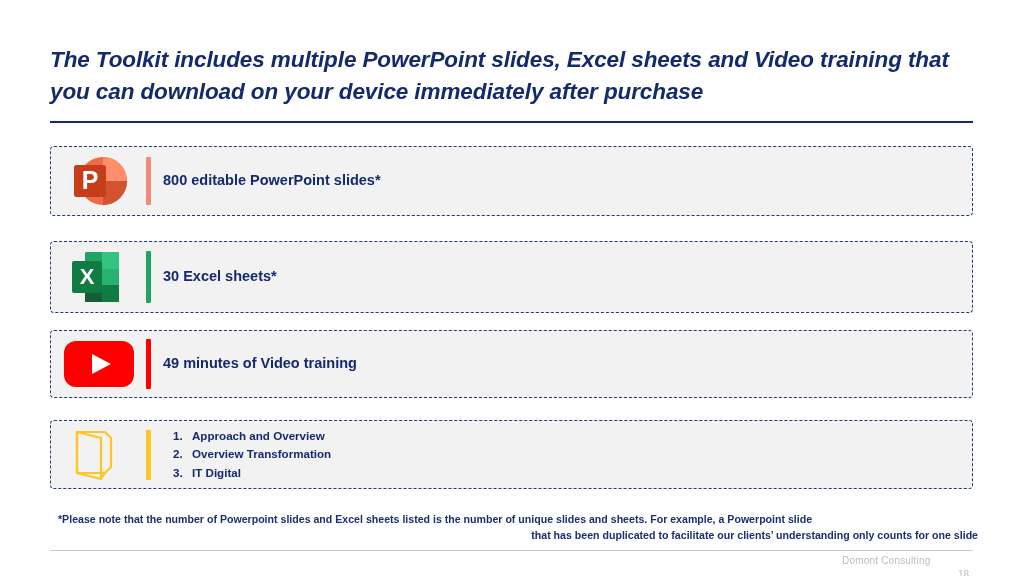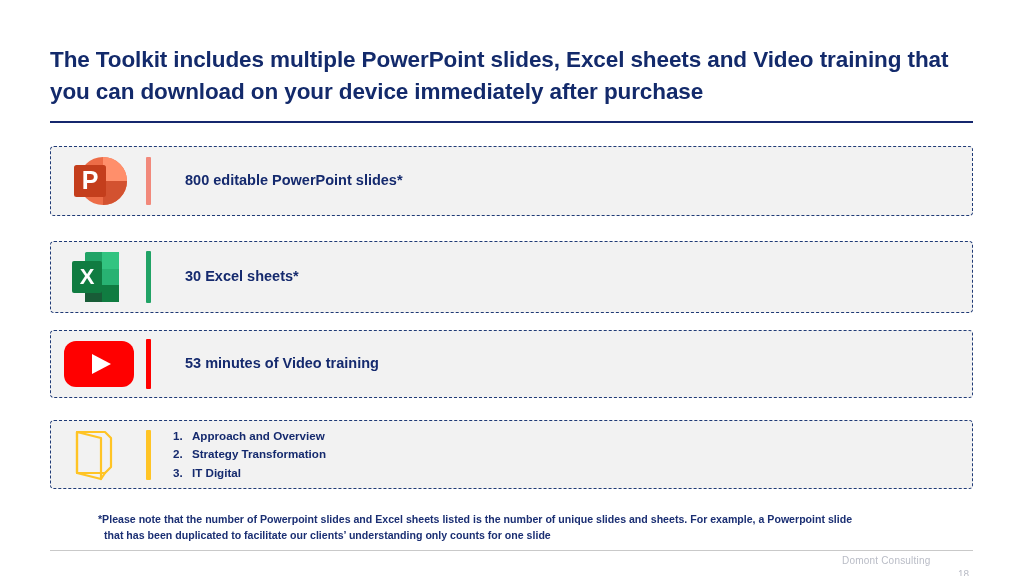--- a/index.html
+++ b/index.html
@@ -19,20 +19,21 @@
   .slide-title {
     position: absolute;
     left: 50px;
     top: 44px;
     width: 930px;
     font-size: 22.5px;
     font-weight: bold;
     color: #132a6b;
     line-height: 1.42;
     letter-spacing: -0.1px;
+    font-style: italic;
   }
   .title-rule {
     position: absolute;
     left: 50px;
     top: 121px;
     width: 923px;
     height: 0;
     border-top: 2px solid #15276d;
   }
 
@@ -61,21 +62,21 @@
     justify-content: center;
   }
   .divider-bar {
     width: 5px;
     border-radius: 1px;
   }
   .card-label {
     font-size: 14.5px;
     font-weight: bold;
     color: #152a6e;
-    margin-left: 34px;
+    margin-left: 12px;
     line-height: 1.45;
   }
 
   
   .ppt-icon { position: relative; width: 58px; height: 58px; }
 
   
   .xls-icon { position: relative; width: 60px; height: 56px; }
 
   
@@ -106,23 +107,22 @@
   
   .footnote {
     position: absolute;
     left: 58px;
     top: 511px;
     width: 920px;
     font-size: 10.6px;
     font-weight: bold;
     color: #1b2f73;
     line-height: 1.52;
-    margin-left: 40px;
-  }
-  .footnote .ln2 { display: block; padding-left: 6px; }
+  }
+  .footnote .ln2 { display: block; padding-left: 6px; text-align: right; }
 
   
   .footer-rule {
     position: absolute;
     left: 50px;
     top: 550px;
     width: 923px;
     height: 0;
     border-top: 1px solid #c9c9c9;
   }
@@ -191,40 +191,40 @@
 <div class="card card-3">
   <div class="icon-slot">
     <div class="yt-icon">
       <svg width="70" height="46" viewBox="0 0 70 46" aria-hidden="true">
         <rect x="0" y="0" width="70" height="46" rx="12" ry="12" fill="#ff0000"></rect>
         <polygon points="28,13 47,23 28,33" fill="#ffffff"></polygon>
       </svg>
     </div>
   </div>
   <div class="divider-bar" style="height:50px;background:#ff0000;"></div>
-  <div class="card-label">53 minutes of Video training</div>
+  <div class="card-label">49 minutes of Video training</div>
 </div>
 
 <div class="card card-4">
   <div class="icon-slot">
     <div class="folder-icon">
       <svg width="56" height="56" viewBox="0 0 56 56" aria-hidden="true">
         <path d="M6 5 L34 5 L40 11 L40 40 L34 46 L6 46 Z" fill="none" stroke="#ffc425" stroke-width="2.2" stroke-linejoin="round"></path>
         <path d="M6 5 L30 11 L30 52 L6 46 Z" fill="none" stroke="#ffc425" stroke-width="2.2" stroke-linejoin="round"></path>
         <path d="M30 52 L34 46" fill="none" stroke="#ffc425" stroke-width="2.2" stroke-linecap="round"></path>
       </svg>
     </div>
   </div>
   <div class="divider-bar" style="height:50px;background:#ffc425;"></div>
   <ol class="num-list">
     <li>
       <span class="num">1.</span><span>Approach and Overview</span>
     </li>
     <li>
-      <span class="num">2.</span><span>Strategy Transformation</span>
+      <span class="num">2.</span><span>Overview Transformation</span>
     </li>
     <li>
       <span class="num">3.</span><span>IT Digital</span>
     </li>
   </ol>
 </div>
 
 <div class="footnote">
   <span>*Please note that the number of Powerpoint slides and Excel sheets listed is the number of unique slides and sheets. For example, a Powerpoint slide</span>
   <span class="ln2">that has been duplicated to facilitate our clients’ understanding only counts for one slide</span>

